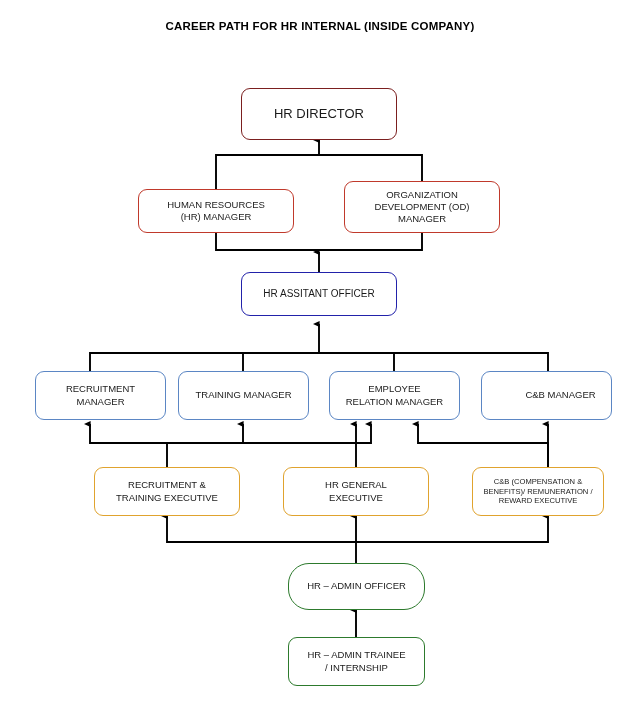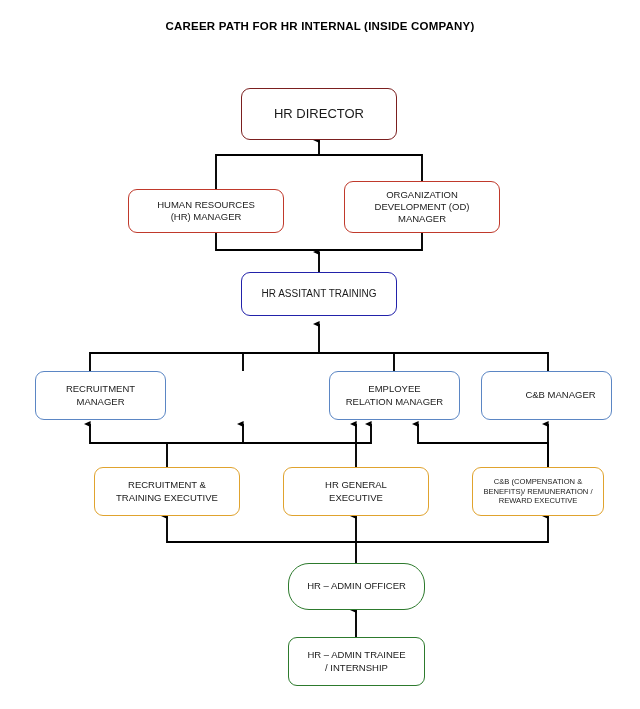--- a/index.html
+++ b/index.html
@@ -105,40 +105,43 @@
       <path d="M356,542 L548,542 L548,516" marker-end="url(#arrowUp)"></path>
 
       <path d="M356,637 L356,610" marker-end="url(#arrowUp)"></path>
     </g>
   </svg>
 
   <div class="node t-director" style="left:241px; top:88px; width:156px; height:52px;">
     <span class="label">HR DIRECTOR</span>
   </div>
 
-  <div class="node t-manager-red" style="left:128px; top:189px; width:156px; height:44px;">
+  <div class="node t-manager-red" style="left:138px; top:189px; width:156px; height:44px;">
     <span class="label">HUMAN RESOURCES
 (HR) MANAGER</span>
   </div>
 
   <div class="node t-manager-red" style="left:344px; top:181px; width:156px; height:52px;">
     <span class="label">ORGANIZATION
 DEVELOPMENT (OD)
 MANAGER</span>
   </div>
 
   <div class="node t-asst" style="left:241px; top:272px; width:156px; height:44px;">
-    <span class="label">HR ASSITANT TRAINING</span>
+    <span class="label">HR ASSITANT OFFICER</span>
   </div>
 
   <div class="node t-manager-blue" style="left:25px; top:371px; width:131px; height:49px;margin-left:10px;">
     <span class="label">RECRUITMENT
 MANAGER</span>
   </div>
 
+  <div class="node t-manager-blue" style="left:178px; top:371px; width:131px; height:49px;">
+    <span class="label">TRAINING MANAGER</span>
+  </div>
 
   <div class="node t-manager-blue" style="left:329px; top:371px; width:131px; height:49px;">
     <span class="label">EMPLOYEE
 RELATION MANAGER</span>
   </div>
 
   <div class="node t-manager-blue" style="left:481px; top:371px; width:131px; height:49px;padding-left:28px;">
     <span class="label">C&amp;B MANAGER</span>
   </div>
 

